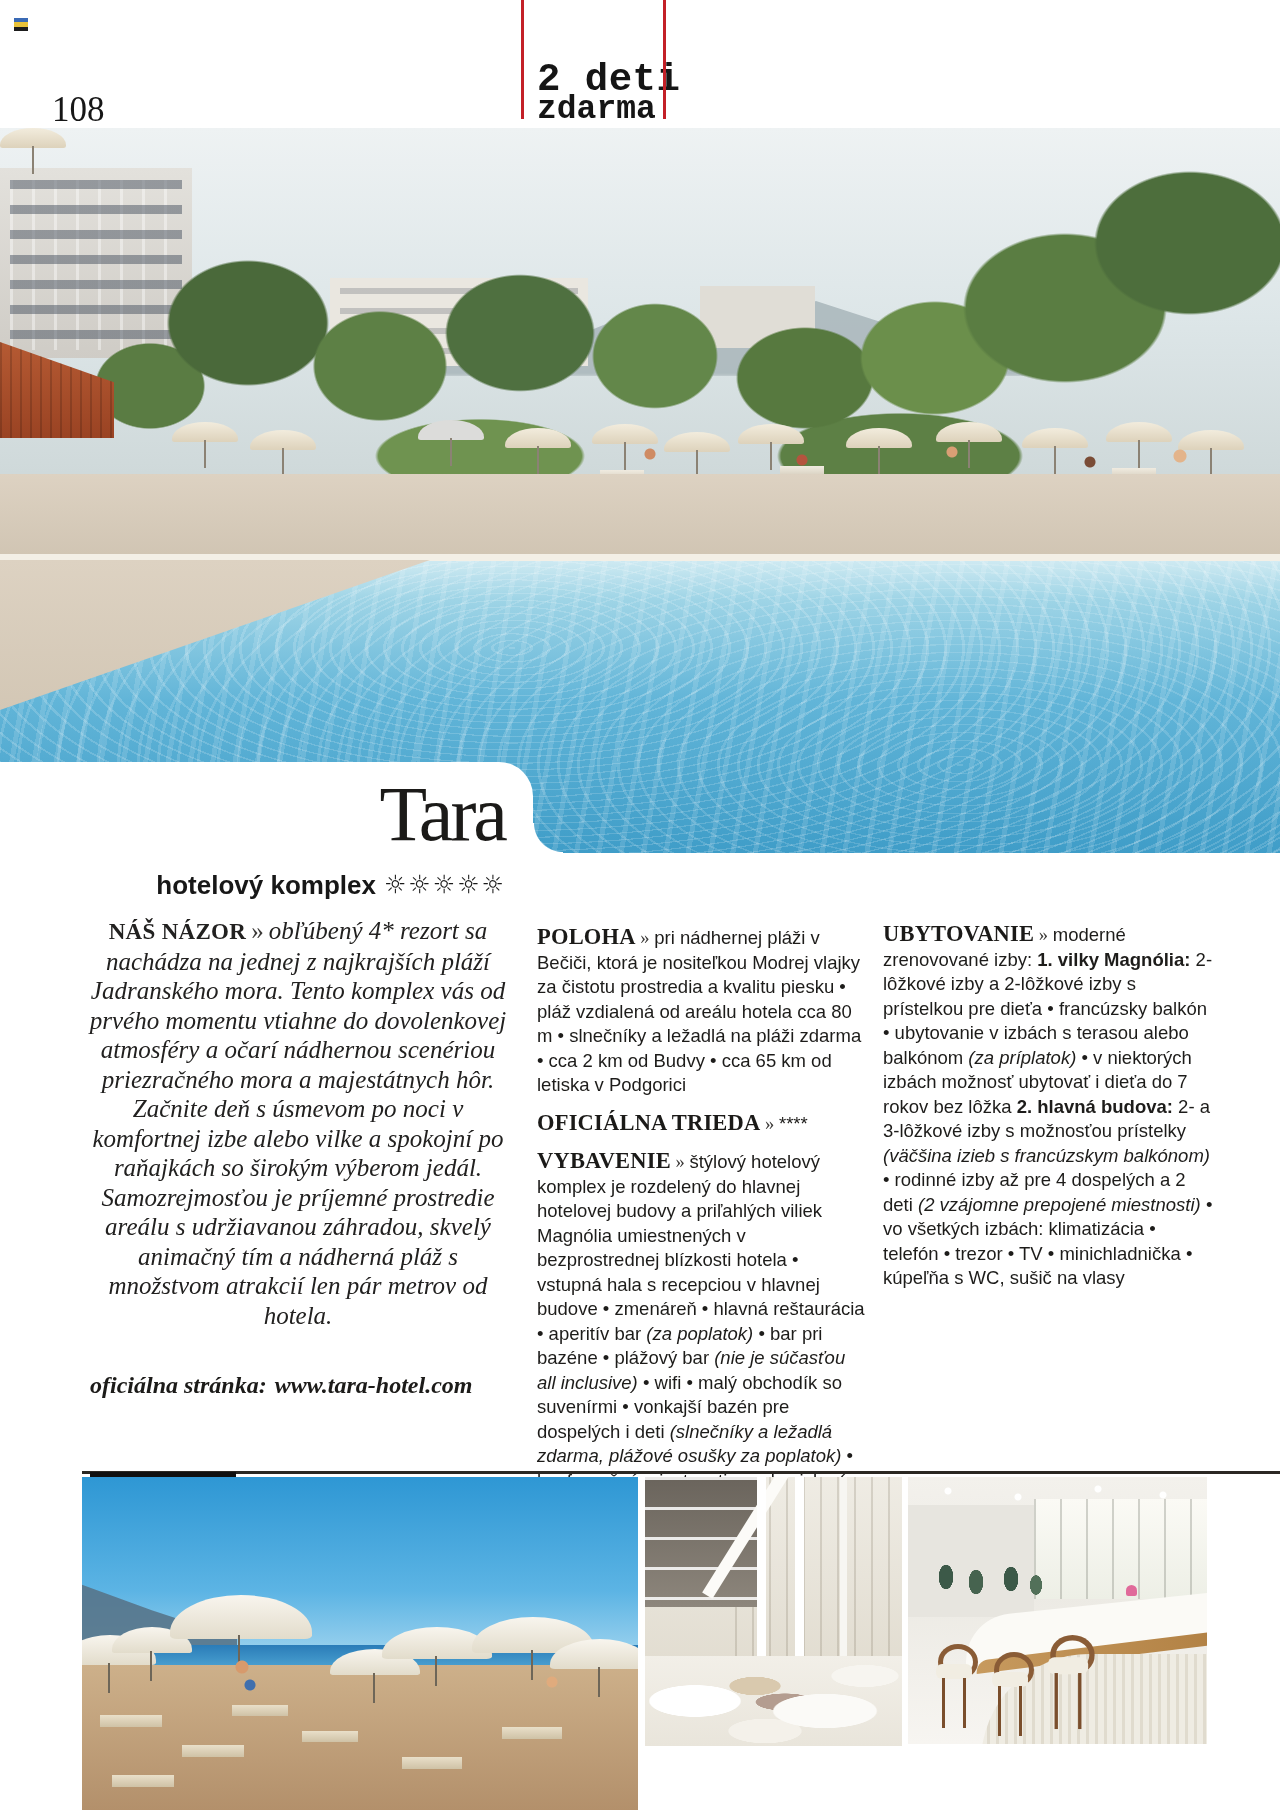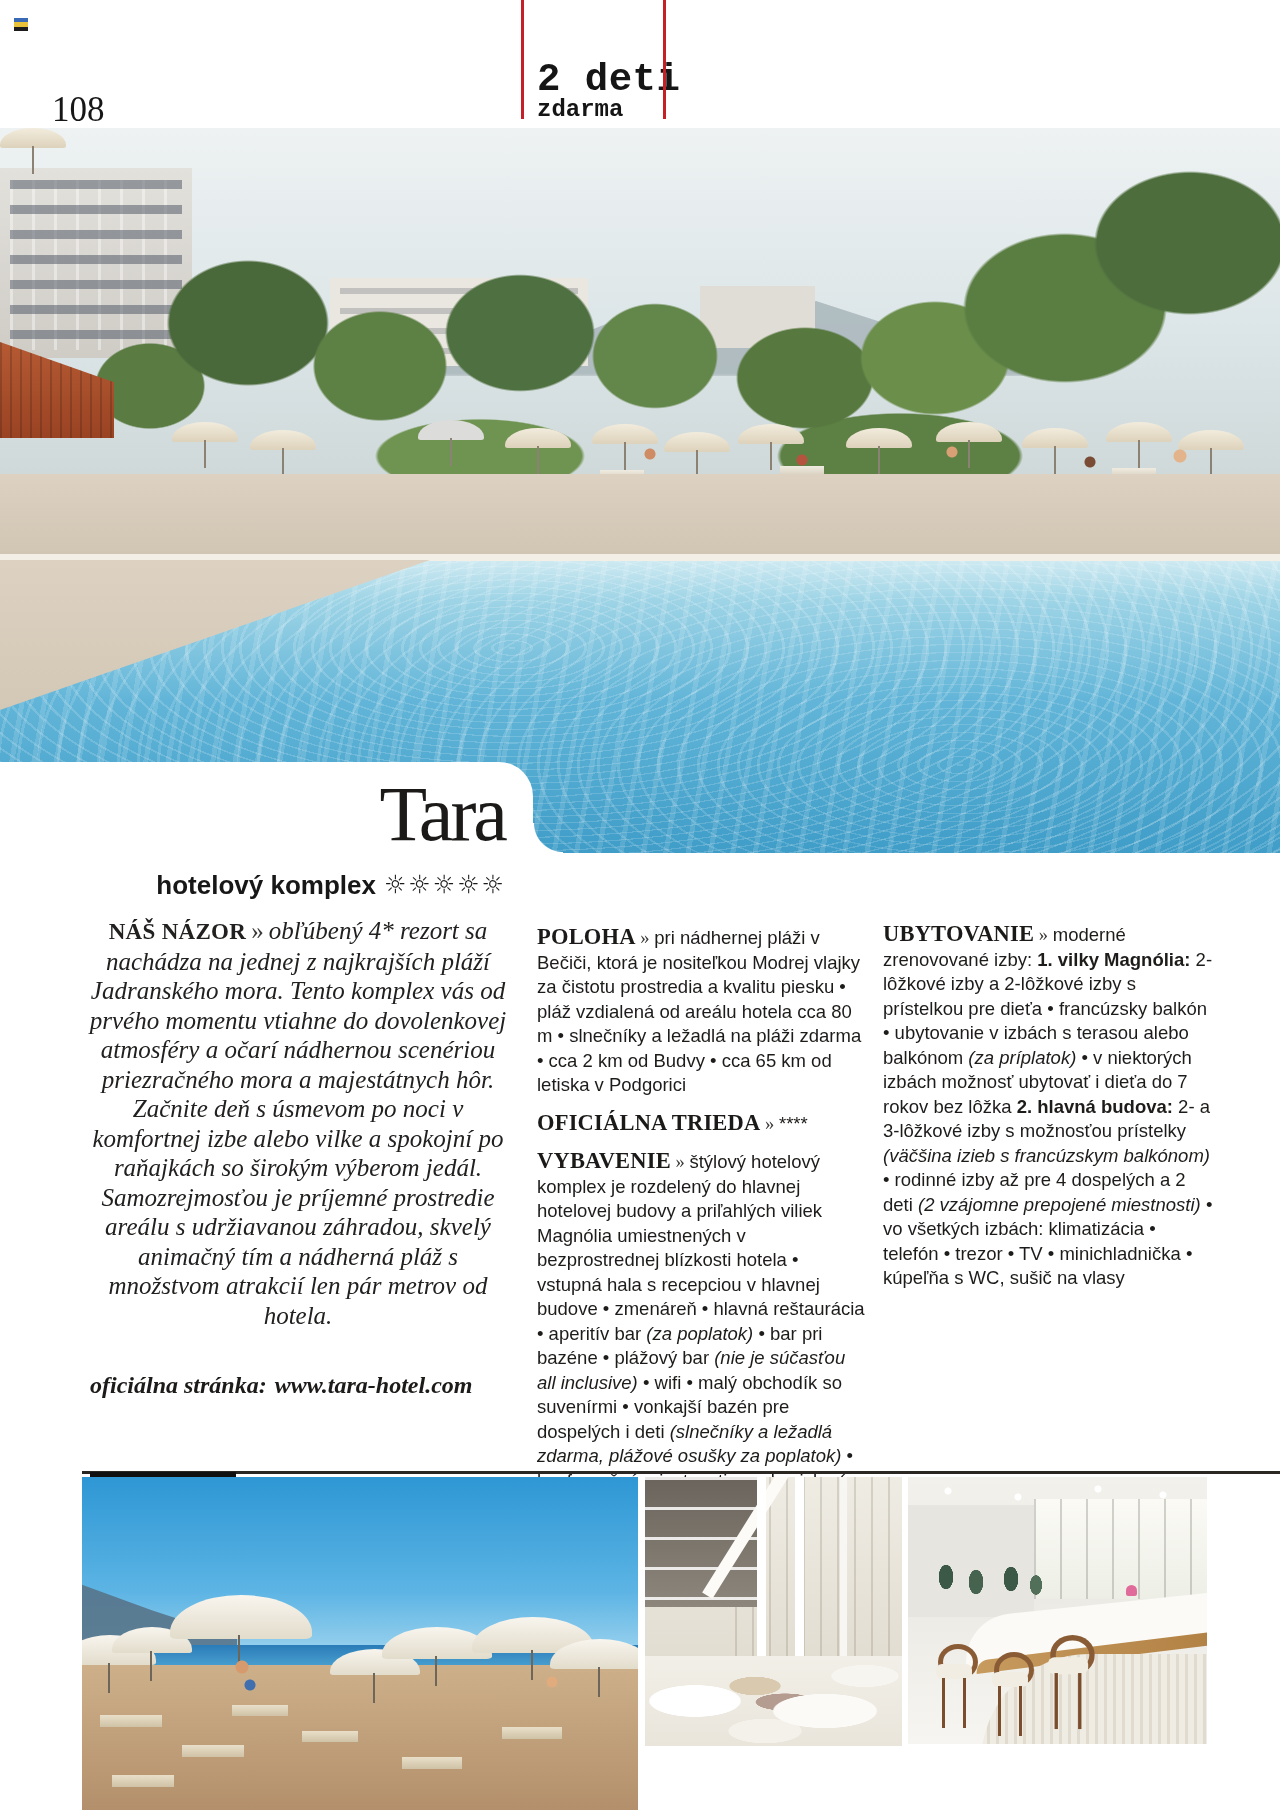--- a/index.html
+++ b/index.html
@@ -15,21 +15,21 @@
   .page-num{position:absolute;left:52px;top:92px;font-family:"Liberation Serif",serif;
             font-size:35px;line-height:1;color:#161616;text-align:center;}
 
   .vline{position:absolute;top:0;width:3px;height:119px;background:var(--accent);}
   .v1{left:521px;} .v2{left:663px;}
 
   .hdr-left{position:absolute;left:285px;top:71px;width:222px;text-align:right;color:var(--accent);
             font-family:"Liberation Serif",serif;font-weight:700;font-size:27px;line-height:25px;}
   .hdr-center{position:absolute;left:537px;top:62px;font-family:Liberation Mono, monospace;font-weight:700;color:#151515;}
   .hdr-center .big{font-size:39px;line-height:36px;letter-spacing:0.5px;}
-  .hdr-center .small{font-size:24px;line-height:24px;}
+  .hdr-center .small{font-size:33px;line-height:24px;}
   .hdr-right{position:absolute;left:680px;top:87px;font-family:"Liberation Serif",serif;font-weight:700;
              font-size:16px;line-height:21px;color:#151515;margin-top:43px;}
 
   
   .ph-main{position:absolute;left:0;top:128px;width:1280px;height:725px;overflow:hidden;background:#cfd9da;}
   .ph-main>div{position:absolute;}
   .pm-sky{left:0;top:0;width:100%;height:345px;background:linear-gradient(180deg,#eef2f3,#dde6e8 55%,#cfd9da);}
   .pm-mtn{left:420px;top:148px;width:660px;height:100px;background:#a9b6ba;opacity:.85;filter:blur(1.5px);
           clip-path:polygon(0 100%,8% 55%,20% 70%,33% 35%,47% 60%,60% 25%,74% 55%,88% 40%,100% 65%,100% 100%);}
   .pm-bldg-left{left:0;top:40px;width:192px;height:190px;background:linear-gradient(180deg,#e3e1dc,#cfccc6);}

